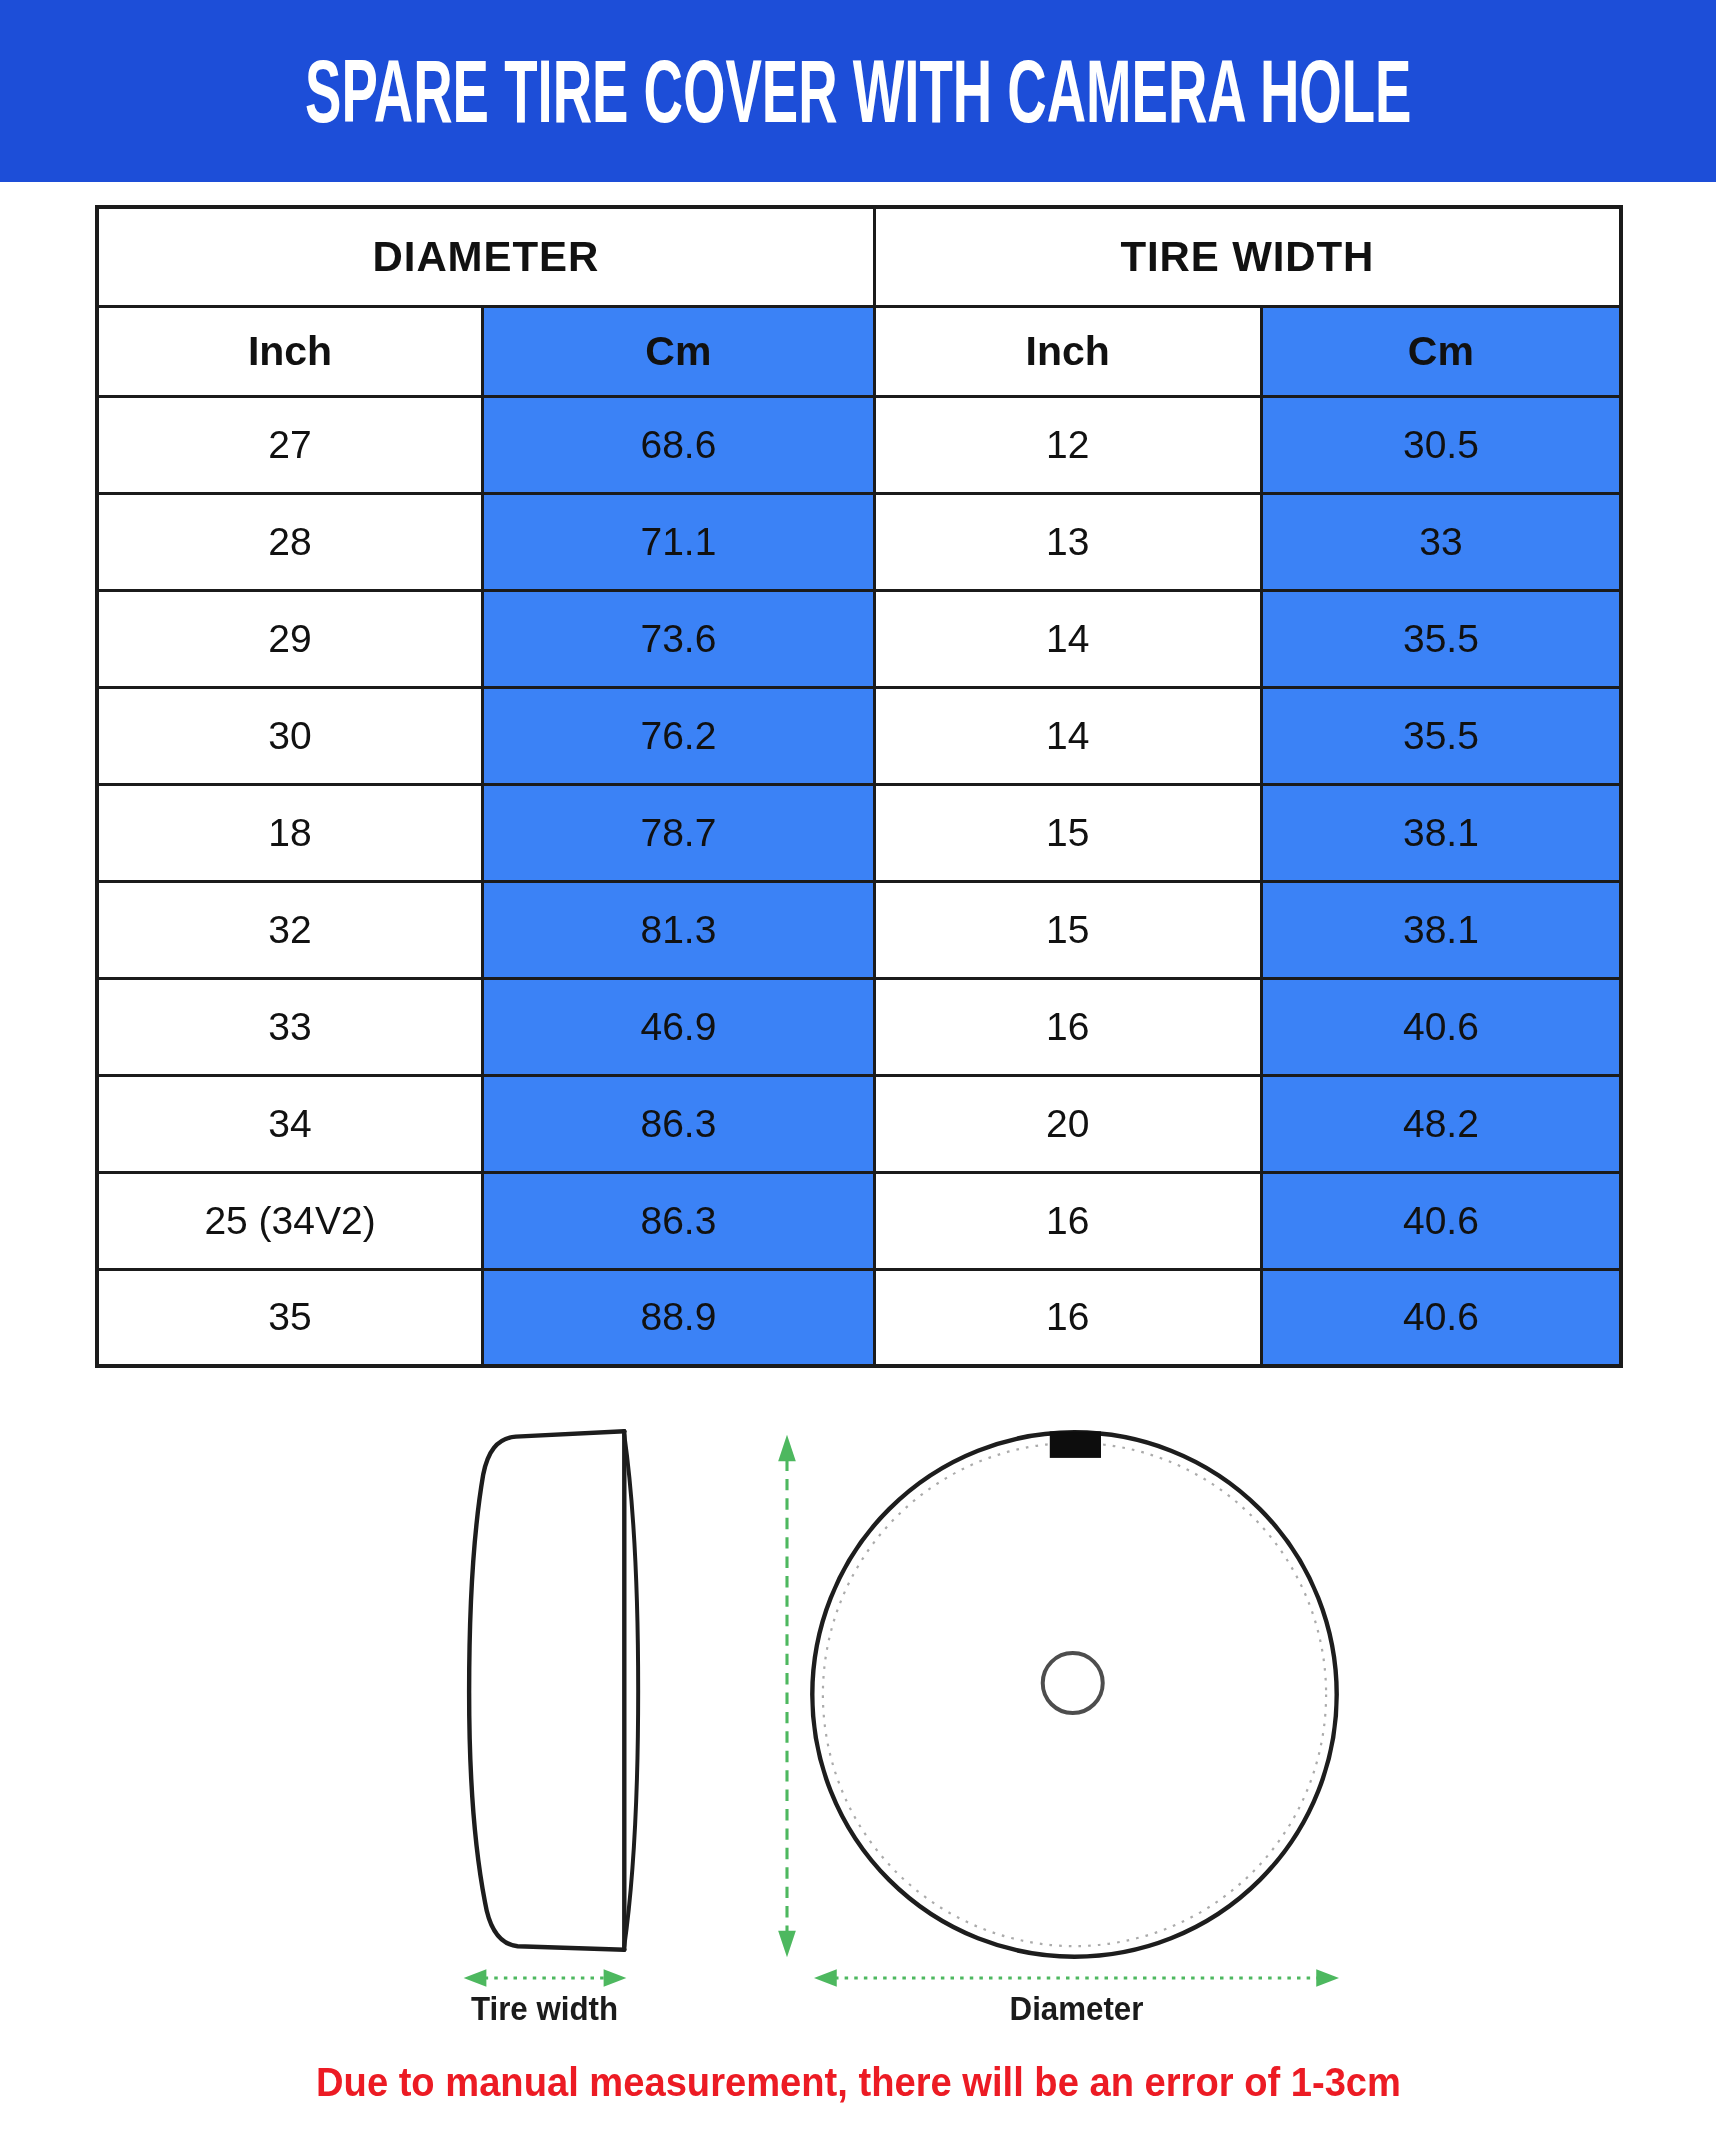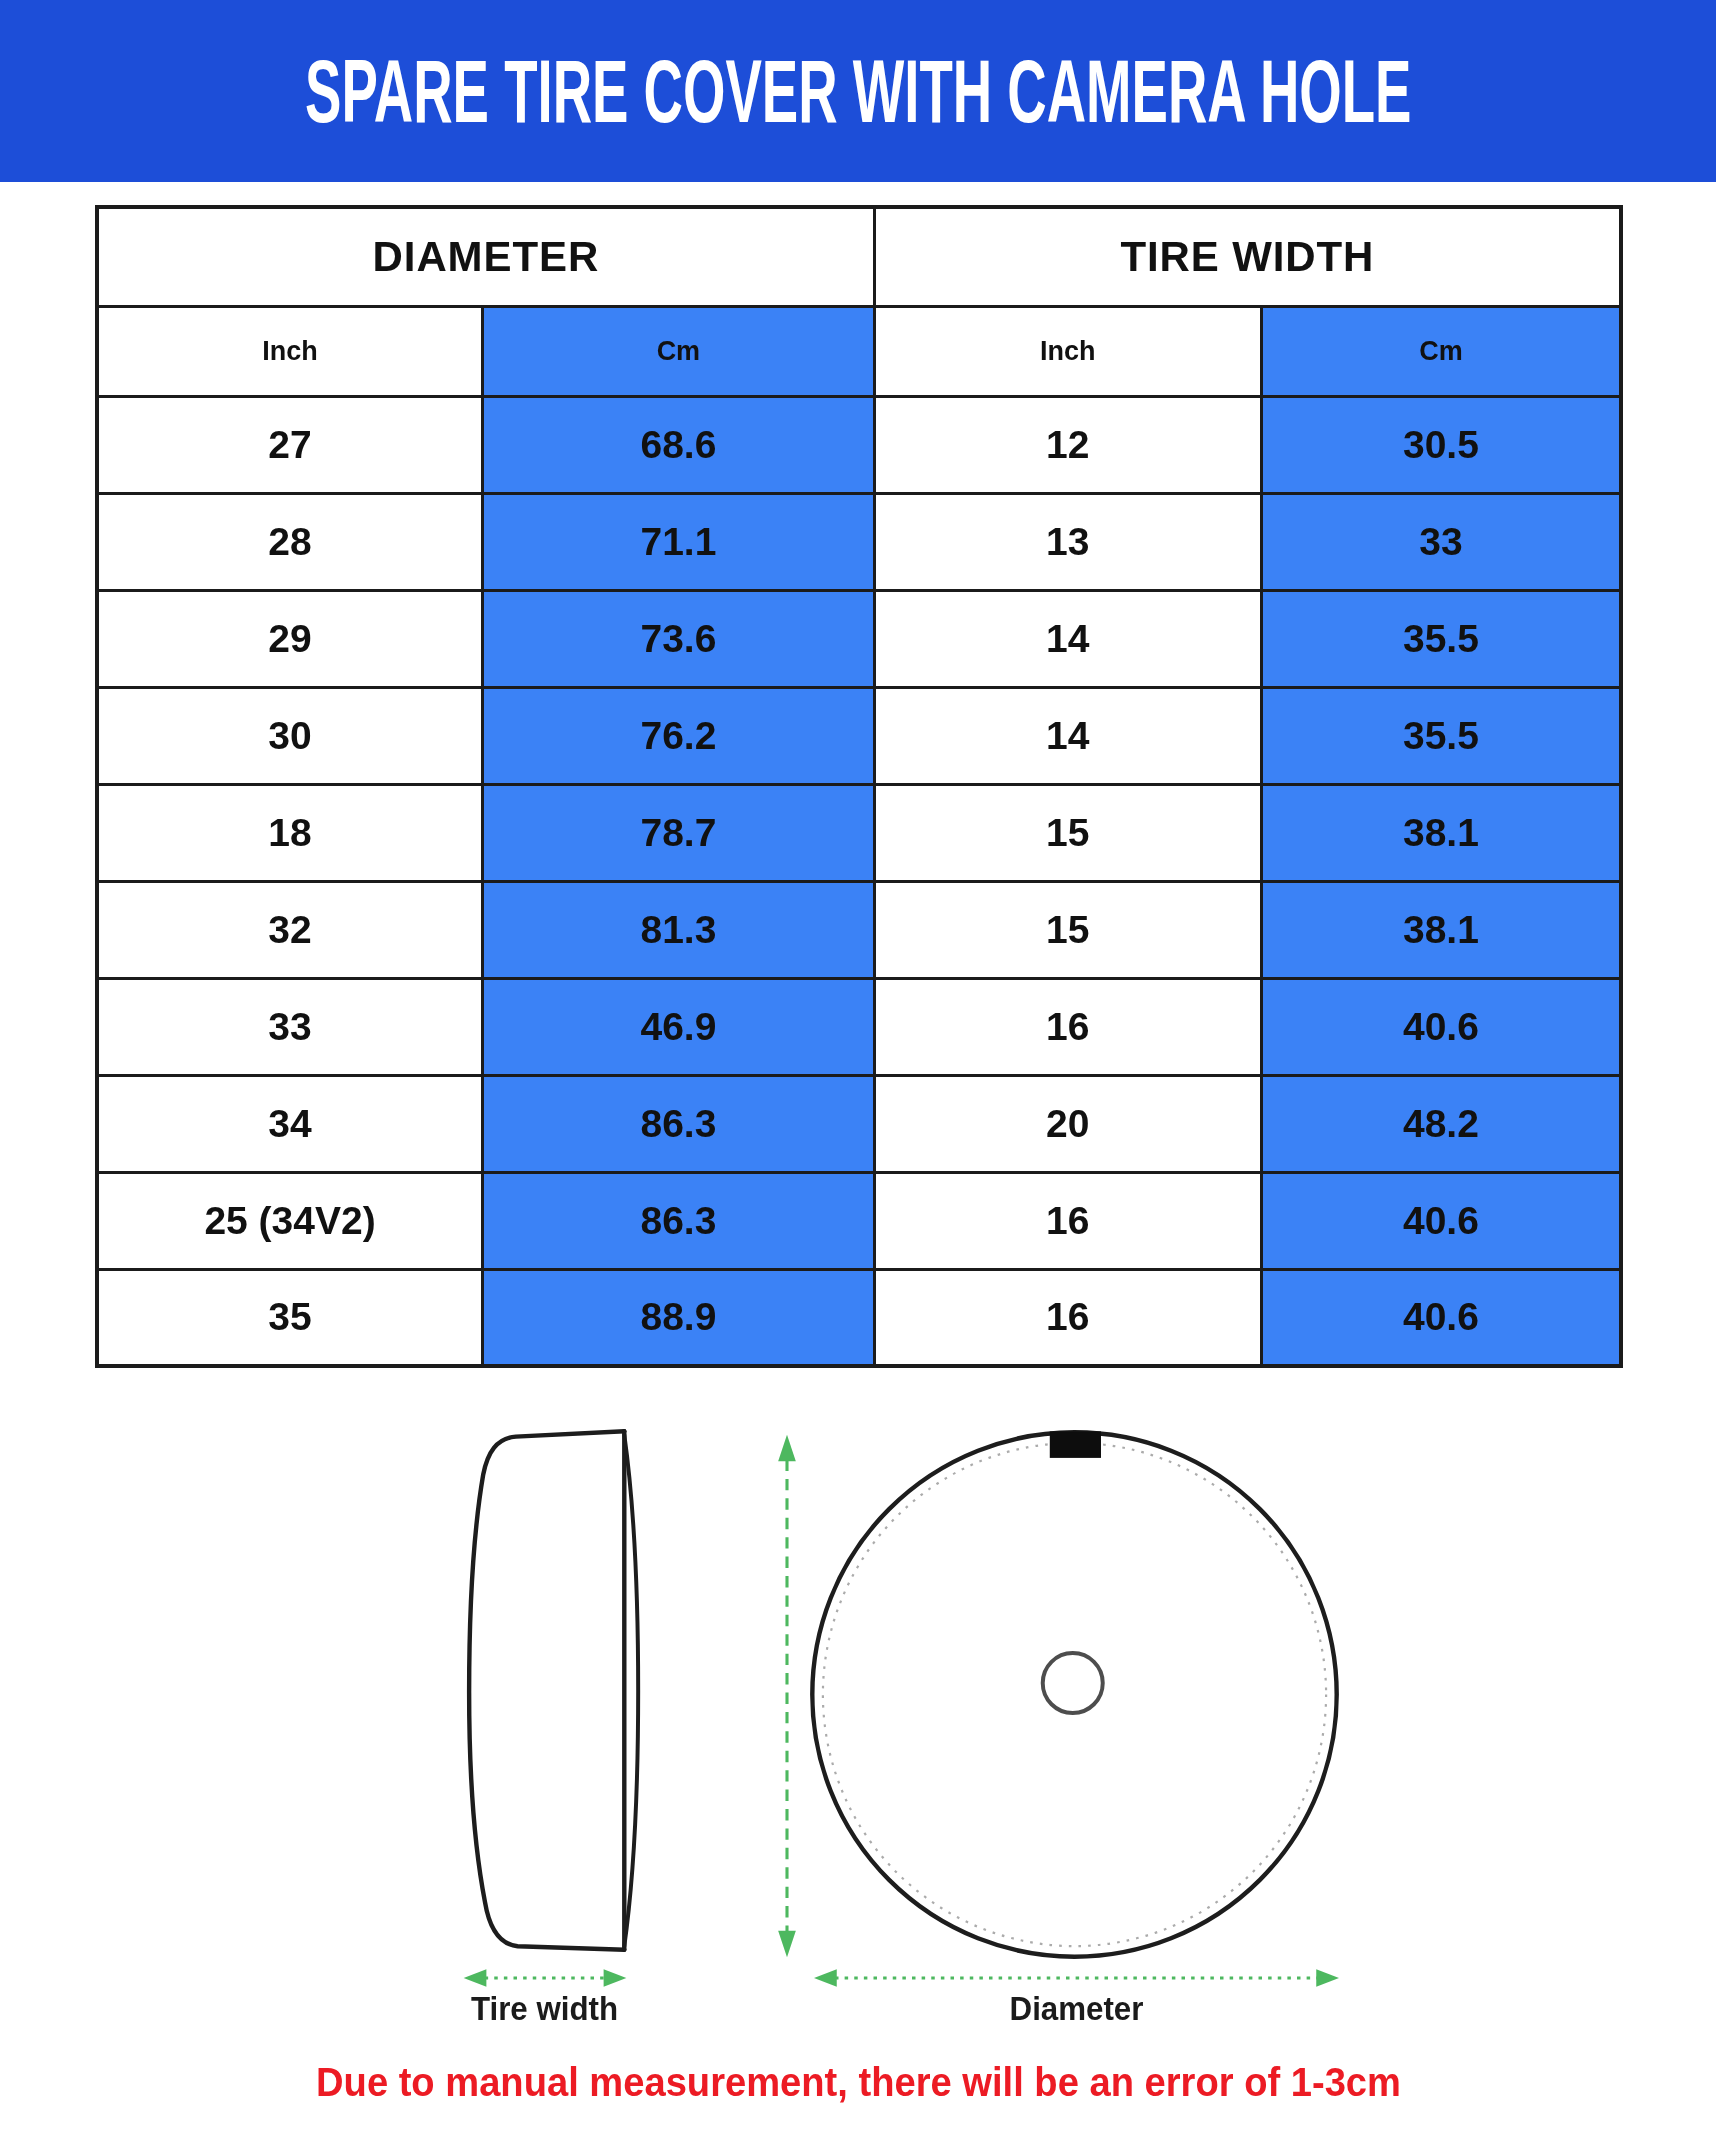--- a/index.html
+++ b/index.html
@@ -43,22 +43,22 @@
     color: #111111;
   }
   table.size-table { border: 4.4px solid #1B1B1B; }
   tr.group-row th {
     height: 99px;
     font-size: 42px;
     font-weight: 800;
     letter-spacing: 0.9px;
     background: #ffffff;
   }
-  tr.sub-row th { height: 90px; font-size: 27px; font-weight: 700; }
-  tr.data-row td { height: 97px; font-size: 39px; font-weight: 700; }
+  tr.sub-row th { height: 90px; font-size: 41px; font-weight: 700; }
+  tr.data-row td { height: 97px; font-size: 39px; font-weight: 400; }
   .cell-gray { background: #3b82f6; }
   .cell-white { background: #FFFFFF; }
 
   
   .abs { position: absolute; }
   .diagram-label {
     position: absolute;
     width: 265px;
     text-align: center;
     font-size: 34px;

